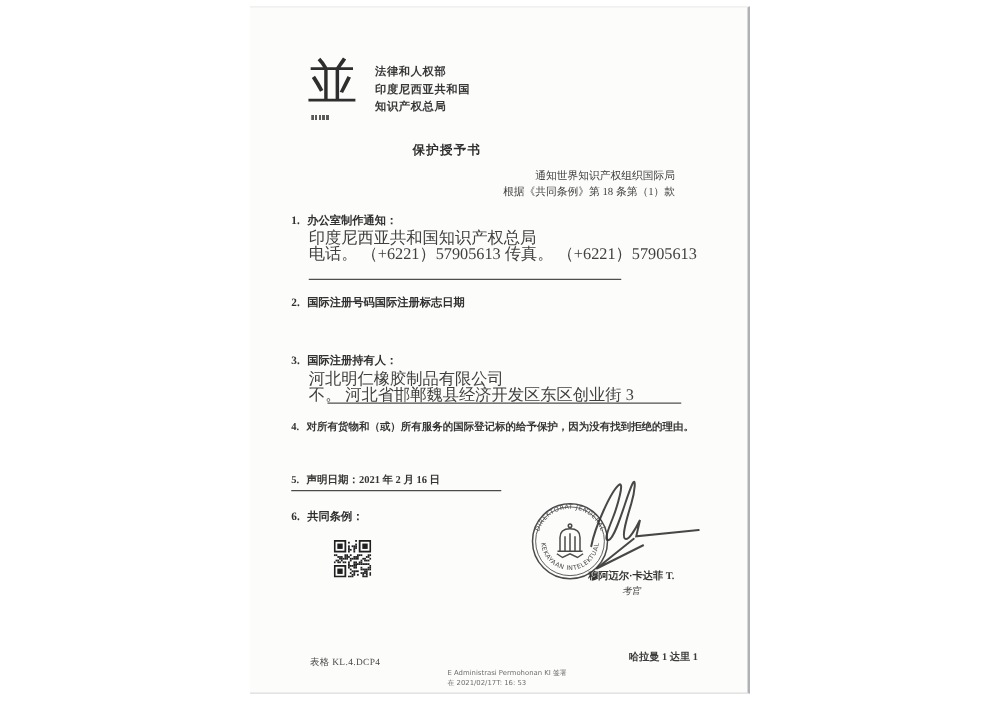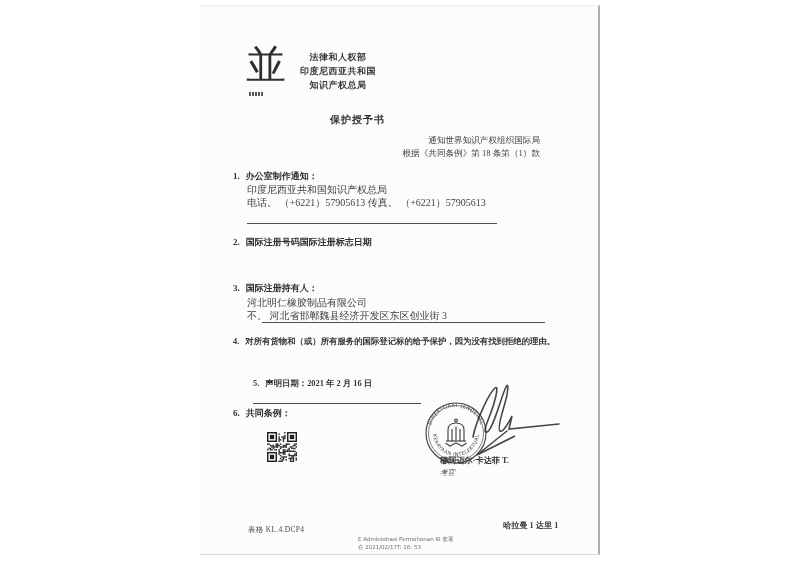--- a/index.html
+++ b/index.html
@@ -16,43 +16,43 @@
   }
   .abs{position:absolute;}
   .logo-glyph{font-size:40px;line-height:42px;color:#2e2e2e;font-weight:400;}
   .logo-caption{width:15px;height:4px;
     background:repeating-linear-gradient(90deg,#5a5a5a 0 2px,transparent 2px 3px);}
   .ministry{font-size:9px;font-weight:600;line-height:14px;color:#383838;letter-spacing:.5px;}
   .doc-title{font-size:10px;font-weight:700;color:#303030;letter-spacing:1px;}
   .subtitle{width:280px;text-align:right;font-size:8.6px;line-height:13px;color:#3d3d3d;}
   .item-label{font-size:9px;font-weight:700;color:#313131;white-space:nowrap;}
   .item-num{font-weight:700;margin-right:6px;}
-  .body-line{font-size:10px;line-height:13px;color:#404040;white-space:nowrap;}
+  .body-line{font-size:13px;line-height:13px;color:#404040;white-space:nowrap;}
   .rule{border-top:1px solid #4f4f4f;height:0;}
   .values{font-size:8.6px;line-height:13px;color:#404040;}
   .single-line{font-size:8.4px;white-space:nowrap;color:#353535;}
-  .underlined-item{border-bottom:1px solid #4a4a4a;padding-bottom:14px;margin-left:20px;}
-  .signer-box{width:130px;}
+  .underlined-item{border-bottom:1px solid #4a4a4a;padding-bottom:3px;}
+  .signer-box{width:130px;text-align:center;}
   .signer-name{font-size:8.2px;font-weight:600;color:#333;white-space:nowrap;}
   .signer-role{font-size:7.5px;font-style:italic;color:#4a4a4a;margin-top:2px;}
   .footer-code{font-size:7.5px;color:#4a4a4a;letter-spacing:.3px;}
   .footer-page{font-size:8.2px;font-weight:600;color:#3c3c3c;}
   .fine-print{font-size:5.5px;line-height:8px;color:#6e6e6e;
     font-family:"DejaVu Sans","Liberation Sans",sans-serif;}
   svg{display:block;}
 </style>
 </head>
 <body>
 
 <div class="page">
 
   <div class="abs logo-glyph" style="left:46px;top:38px;">並</div>
   <div class="abs logo-caption" style="left:49px;top:86px;"></div>
 
-  <div class="abs ministry" style="left:100px;top:44px;text-align:center;">
+  <div class="abs ministry" style="left:100px;top:44px;">
     <div>法律和人权部</div>
     <div>印度尼西亚共和国</div>
     <div>知识产权总局</div>
   </div>
 
   <div class="abs doc-title" style="left:130px;top:107px;">保护授予书</div>
 
   <div class="abs subtitle" style="left:60px;top:128px;">
     <div>通知世界知识产权组织国际局</div>
     <div>根据《共同条例》第 18 条第（1）款</div>

